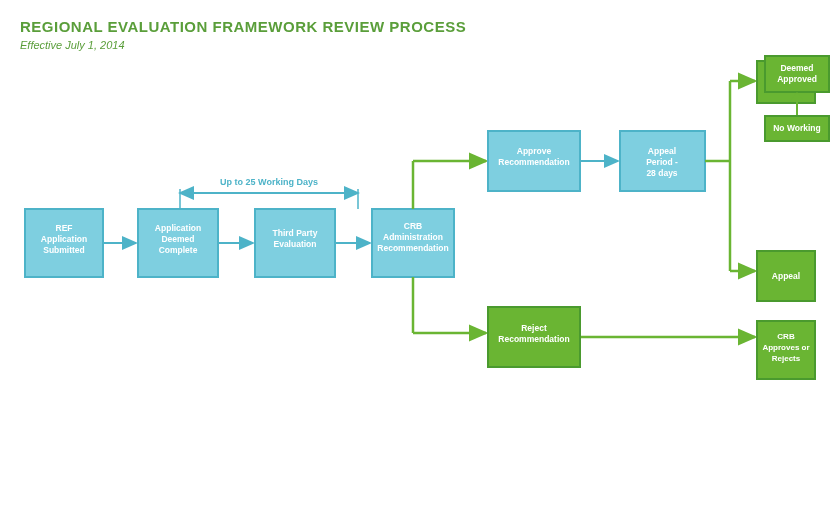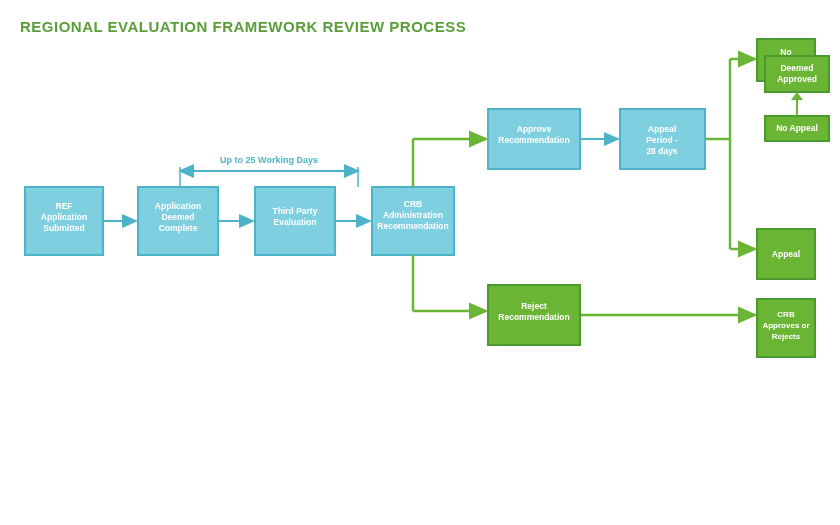--- a/index.html
+++ b/index.html
@@ -18,20 +18,21 @@
       background: #fff;
       padding: 18px 20px 10px 20px;
       position: relative;
     }
   </style>
 </head>
 <body>
 
 <div class="page">
 <div style="color:#5a9e3a;font-size:15px;font-weight:700;letter-spacing:0.5px;text-transform:uppercase;margin-bottom:4px;">REGIONAL EVALUATION FRAMEWORK REVIEW PROCESS</div>
+<div style="color:#5a9e3a;font-size:11px;font-style:italic;margin-bottom:10px;">Effective July 1, 2014</div>
 <svg width="800" height="430" viewBox="0 0 800 430" style="overflow:visible;">
   <defs>
     <marker id="arrowBlue" markerWidth="8" markerHeight="8" refX="7" refY="3.5" orient="auto">
       <polygon points="0 0, 8 3.5, 0 7" fill="#4db3c8"></polygon>
     </marker>
     <marker id="arrowGreen" markerWidth="8" markerHeight="8" refX="7" refY="3.5" orient="auto">
       <polygon points="0 0, 8 3.5, 0 7" fill="#6ab533"></polygon>
     </marker>
     <marker id="arrowGreenBack" markerWidth="8" markerHeight="8" refX="1" refY="3.5" orient="auto">
       <polygon points="8 0, 0 3.5, 8 7" fill="#4db3c8"></polygon>
@@ -113,21 +114,21 @@
   <line x1="561" y1="276" x2="735" y2="276" stroke="#6ab533" stroke-width="2.5" marker-end="url(#arrowGreen)"></line>
 
   <rect x="737" y="260" width="58" height="58" fill="#6ab533" stroke="#4a9a2e" stroke-width="2"></rect>
   <text x="766" y="278" text-anchor="middle" fill="white" font-size="8" font-weight="bold">CRB</text>
   <text x="766" y="289" text-anchor="middle" fill="white" font-size="8" font-weight="bold">Approves or</text>
   <text x="766" y="300" text-anchor="middle" fill="white" font-size="8" font-weight="bold">Rejects</text>
 </svg>
 <div class="right-col">
   <div class="rc-box rc-box-green">Deemed<br>Approved</div>
   <div class="rc-arrow-up"></div>
-  <div class="rc-box rc-box-green">No Appeal</div>
+  <div class="rc-box rc-box-green">No Working</div>
 </div></div>
 
 <style>
   .right-col {
     position: absolute;
     right: 10px;
     top: 55px;
     display: flex;
     flex-direction: column;
     align-items: center;

